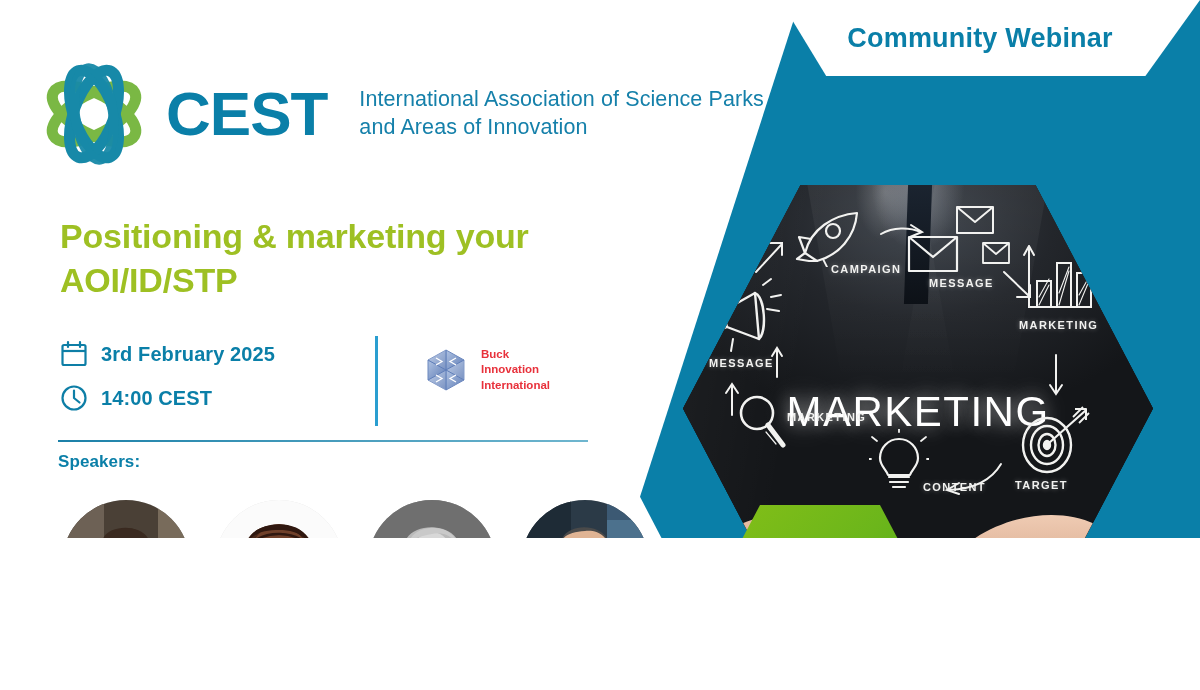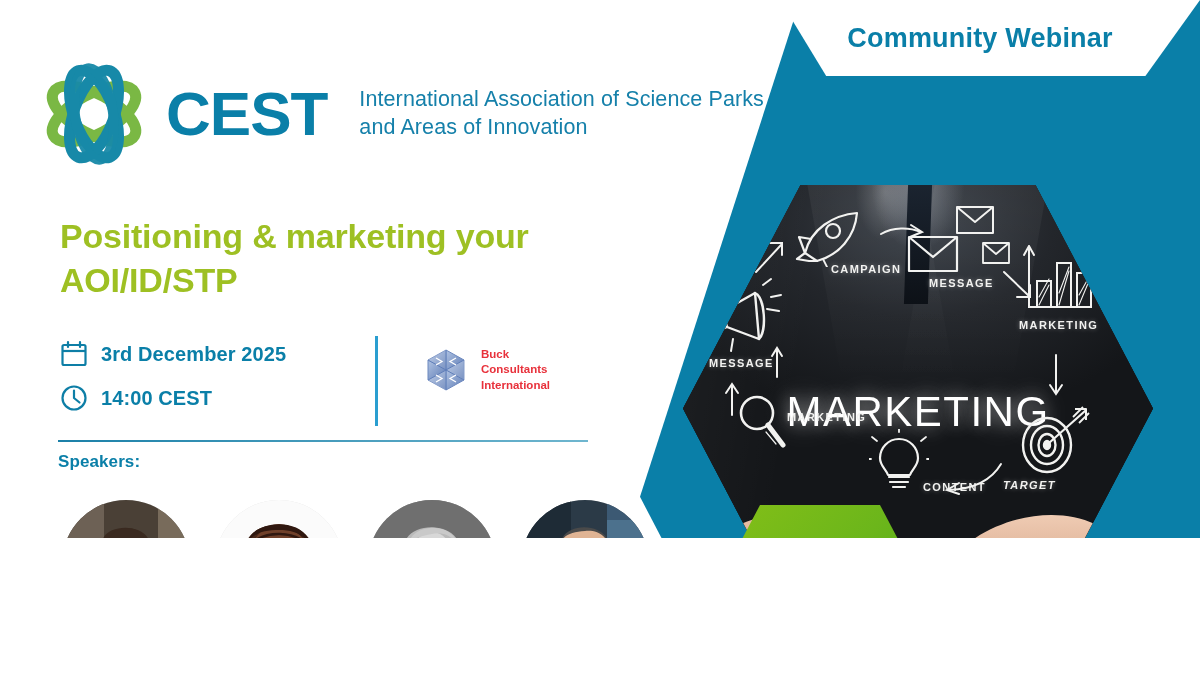--- a/index.html
+++ b/index.html
@@ -245,21 +245,21 @@
       <svg width="78" height="74" viewBox="0 0 78 74" fill="none" stroke="#f2f2f0" stroke-width="2.4">
         <ellipse cx="34" cy="42" rx="24" ry="27"></ellipse>
         <ellipse cx="34" cy="42" rx="16" ry="19"></ellipse>
         <ellipse cx="34" cy="42" rx="8.5" ry="11"></ellipse>
         <ellipse cx="34" cy="42" rx="3" ry="4" fill="#f2f2f0"></ellipse>
         <path d="M36 40 L72 8" stroke-width="2.2" stroke-linecap="round"></path>
         <path d="M62 6 L73 6 L73 17" stroke-width="2" stroke-linejoin="round" fill="none"></path>
         <path d="M60 14 L70 4 M66 20 L76 10" stroke-width="1.8"></path>
       </svg>
     </div>
-    <div class="chalk" style="left:320px;top:294px;font-style:italic;">TARGET</div>
+    <div class="chalk" style="left:332px;top:294px;">TARGET</div>
     <div class="chalk" style="left:260px;top:276px;">
       <svg width="62" height="34" viewBox="0 0 62 34" fill="none" stroke="#f2f2f0" stroke-width="2" stroke-linecap="round">
         <path d="M58 3 C48 20 30 28 6 29"></path>
           <path d="M16 22 L4 29 L16 33"></path>
       </svg>
     </div>
 
     <div class="chalk" style="left:186px;top:244px;">
       <svg width="60" height="62" viewBox="0 0 60 62" fill="none" stroke="#f2f2f0" stroke-width="2.2" stroke-linecap="round" stroke-linejoin="round">
         <path d="M30 10 C41 10 49 19 49 29 C49 37 43 40 41 46 L19 46 C17 40 11 37 11 29 C11 19 19 10 30 10 Z"></path>
@@ -328,21 +328,21 @@
   <div class="title">Positioning &amp; marketing your AOI/ID/STP</div>
 
   <div class="meta">
     <div class="meta-rows">
       <div class="meta-row">
         <svg class="meta-ico" viewBox="0 0 28 28">
           <rect x="2.5" y="5" width="23" height="20" rx="1.5" fill="none" stroke="#0d7ea6" stroke-width="2.2"></rect>
           <path d="M2.5 11 H25.5" stroke="#0d7ea6" stroke-width="2.2"></path>
           <path d="M8 2 V7 M20 2 V7" stroke="#0d7ea6" stroke-width="2.2" stroke-linecap="round"></path>
         </svg>
-        <span class="meta-txt">3rd December 2025</span>
+        <span class="meta-txt">3rd February 2025</span>
       </div>
       <div class="meta-row">
         <svg class="meta-ico" viewBox="0 0 28 28">
           <circle cx="14" cy="14" r="11.5" fill="none" stroke="#0d7ea6" stroke-width="2.2"></circle>
           <path d="M14 6.5 V14 L19.5 18.5" fill="none" stroke="#0d7ea6" stroke-width="2.2" stroke-linecap="round" stroke-linejoin="round"></path>
         </svg>
         <span class="meta-txt">14:00 CEST</span>
       </div>
     </div>
 
@@ -365,21 +365,21 @@
           <path d="M6 14 L24 4 L24 24 Z" opacity=".75"></path>
         </g>
         <g fill="none" stroke="#ffffff" stroke-width="1.3">
           <path d="M14 12 L20 15.5 L14 19"></path>
           <path d="M34 12 L28 15.5 L34 19"></path>
           <path d="M14 29 L20 32.5 L14 36"></path>
           <path d="M34 29 L28 32.5 L34 36"></path>
         </g>
       </svg>
       <div class="partner-txt">Buck
-Consultants
+Innovation
 International</div>
     </div>
   </div>
 
   <div class="hr"></div>
   <div class="speakers-label">Speakers:</div>
 
   <div class="avatars">
 
     <div class="avatar">

